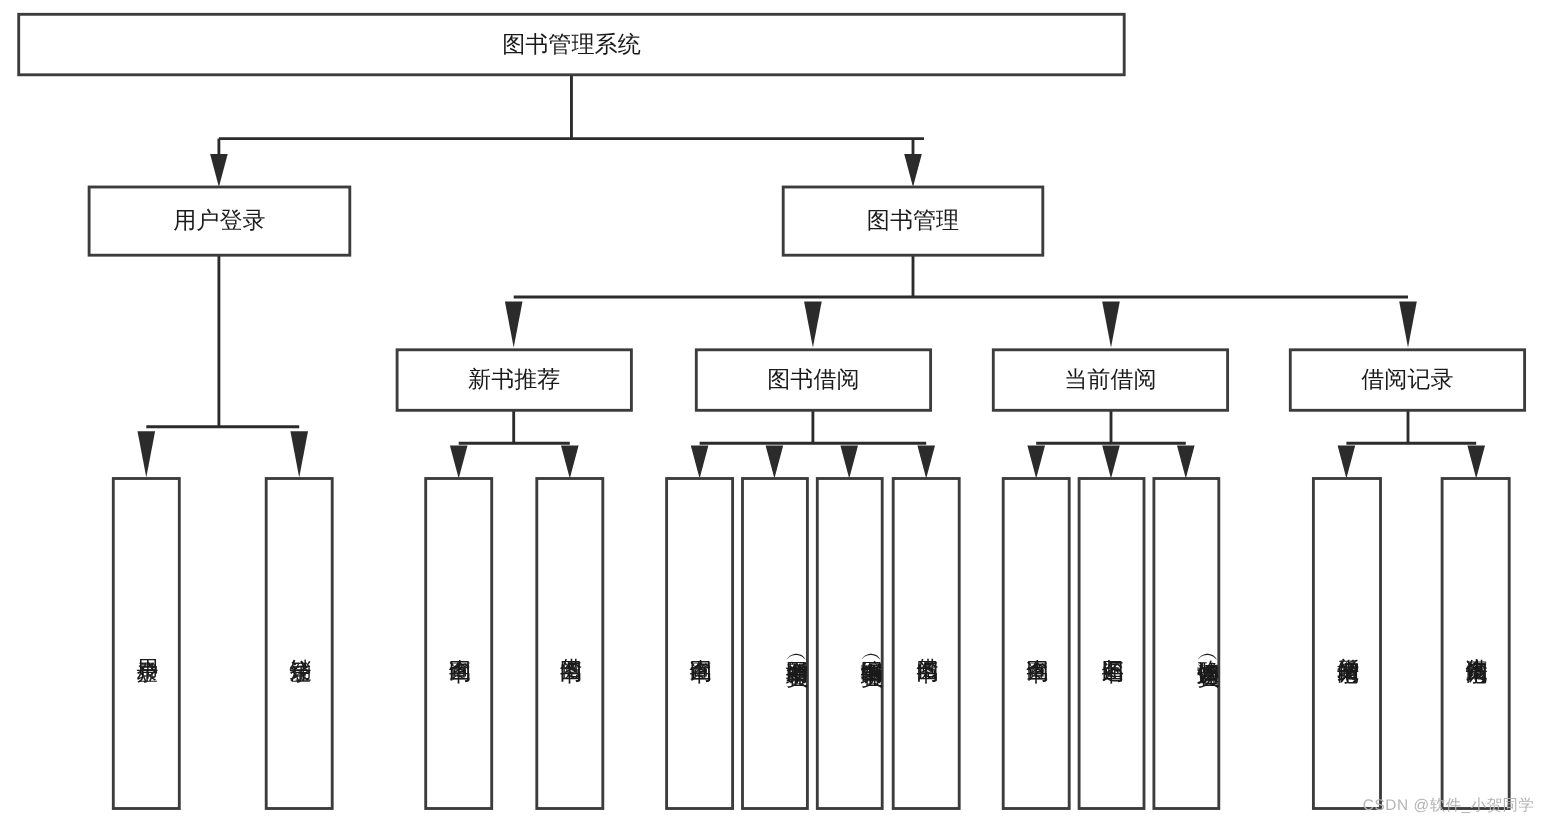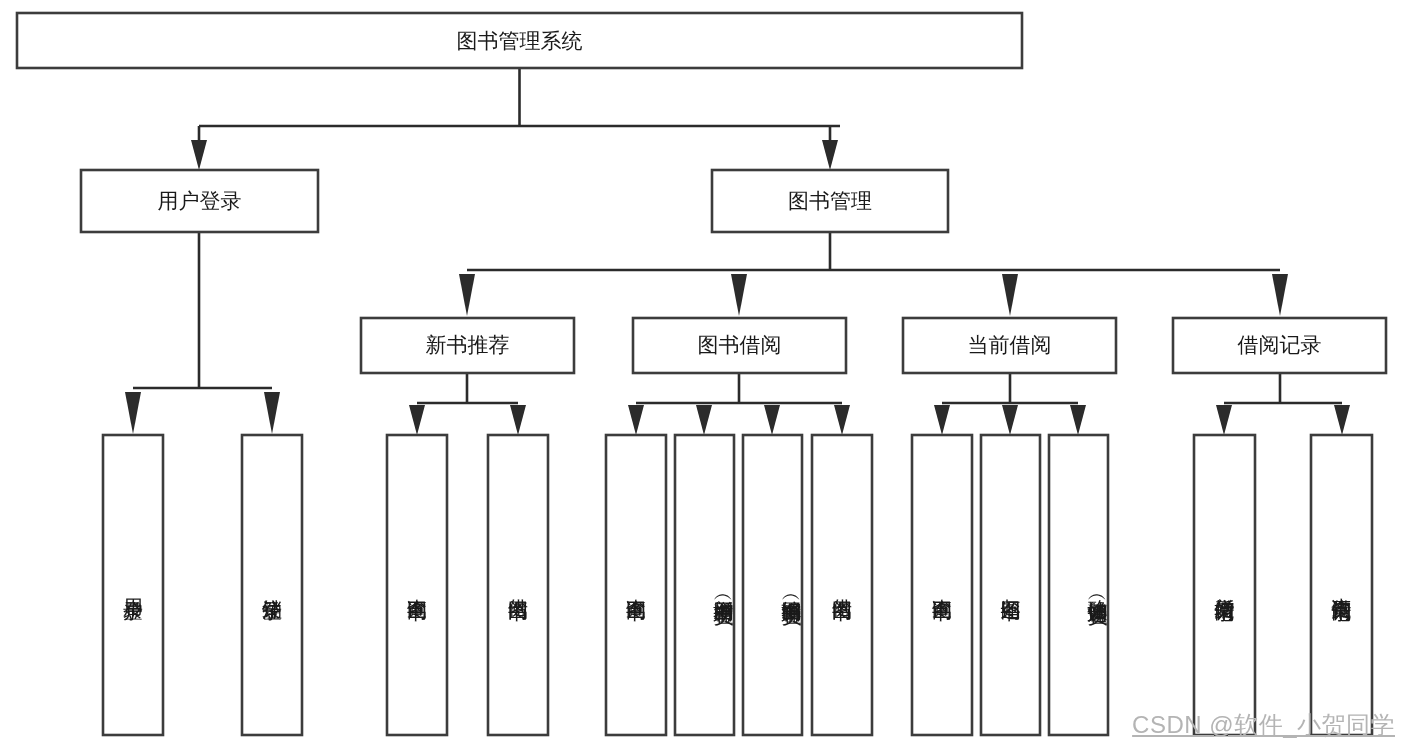--- a/index.html
+++ b/index.html
@@ -60,25 +60,24 @@
     letter-spacing: 1px;
     white-space: nowrap;
     text-align: center;
     pointer-events: none;
   }
   .watermark {
     position: absolute;
     right: 10px;
     bottom: 6px;
     font-family: "Liberation Sans", "DejaVu Sans", sans-serif;
-    font-size: 24px;
+    font-size: 14px;
     color: #b4b4b4;
     white-space: nowrap;
     letter-spacing: 0.5px;
-    text-decoration: underline;
   }
 </style>
 </head>
 <body>
 
 <div id="diagram-root">
 
   <svg id="diagram-svg" viewBox="0 0 1405 747">
 
     <g>

